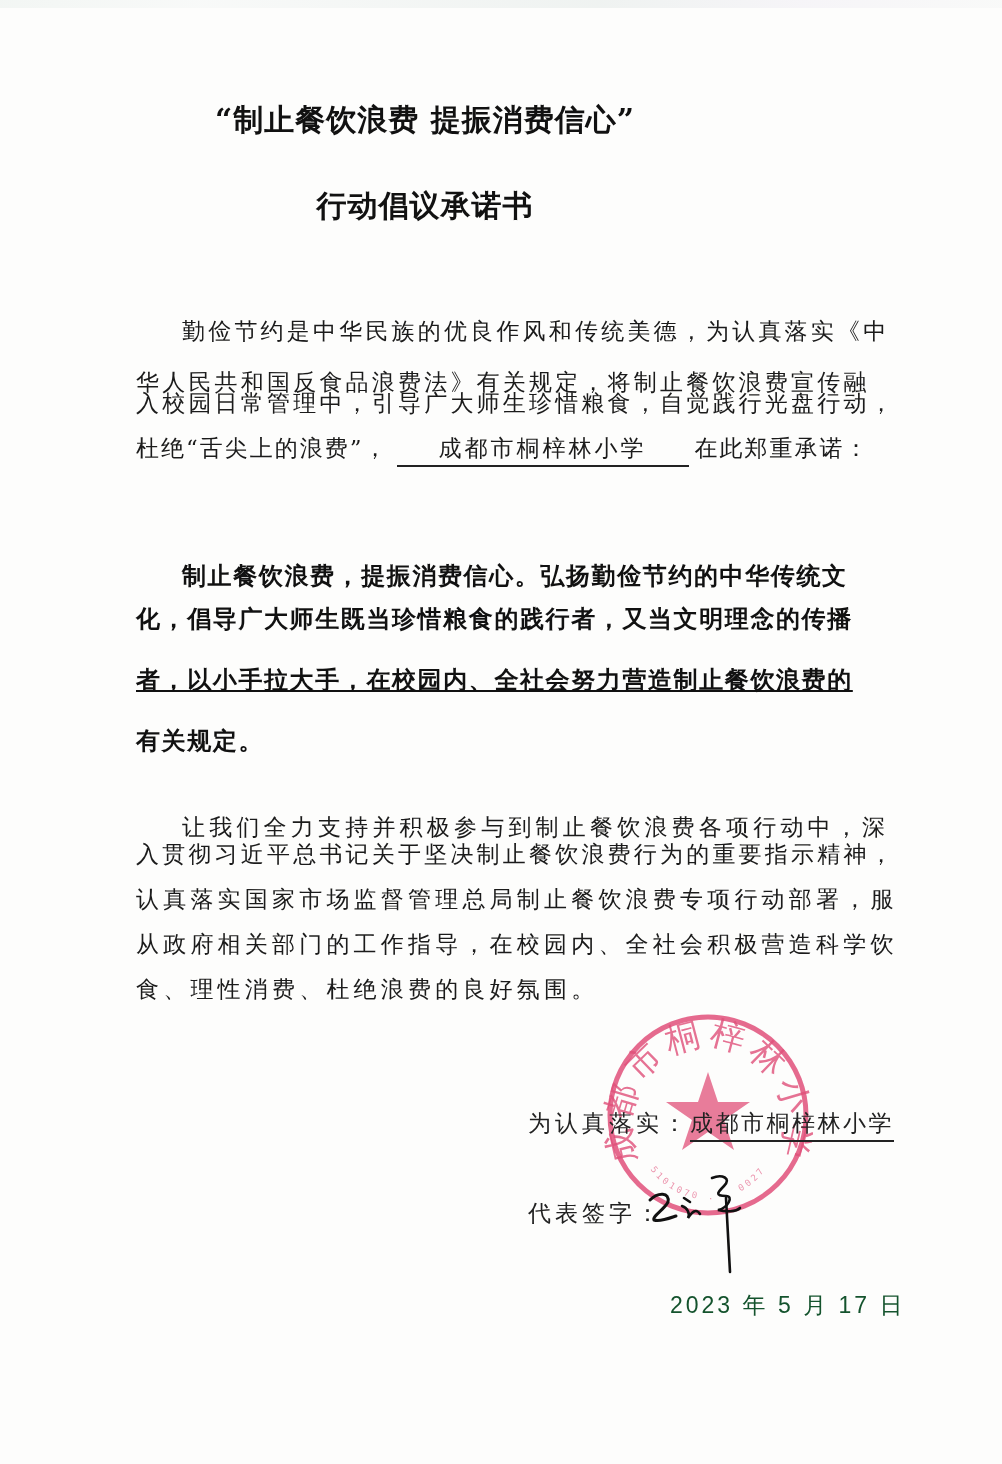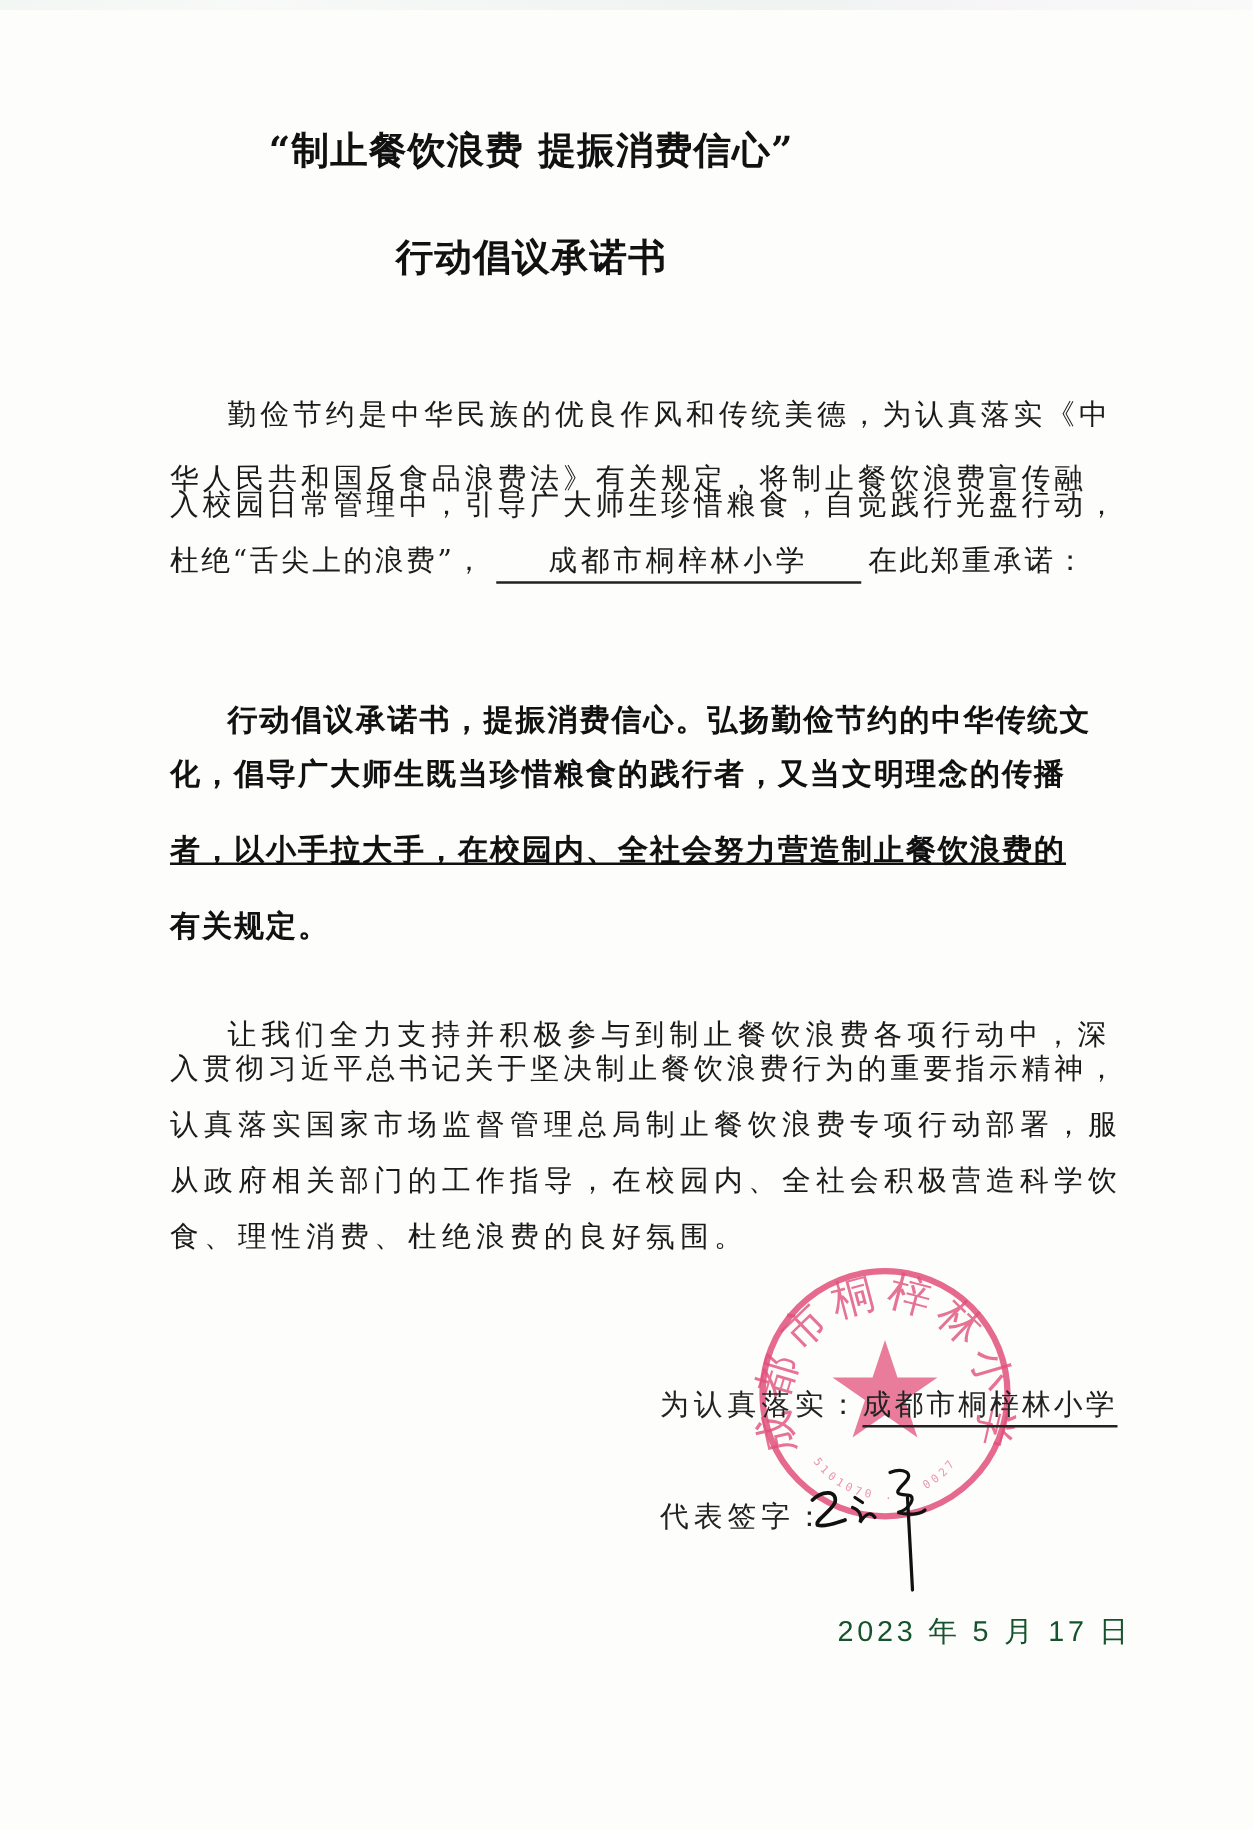--- a/index.html
+++ b/index.html
@@ -73,21 +73,21 @@
 <div class="para p1" style="top:298px;">
   <div class="line indent" style="top:0px;">勤俭节约是中华民族的优良作风和传统美德，为认真落实《中</div>
   <div class="line" style="top:45px;margin-top:24px;">华人民共和国反食品浪费法》有关规定，将制止餐饮浪费宣传融</div>
   <div class="line" style="top:90px;">入校园日常管理中，引导广大师生珍惜粮食，自觉践行光盘行动，</div>
   <div class="line" style="top:135px; letter-spacing:2px;">
     <span>杜绝“舌尖上的浪费”，</span><span class="underline-name">成都市桐梓林小学</span><span>在此郑重承诺：</span>
   </div>
 </div>
 
 <div class="para bold" style="top:542px;">
-  <div class="line indent" style="top:0px;">行动倡议承诺书，提振消费信心。弘扬勤俭节约的中华传统文</div>
+  <div class="line indent" style="top:0px;">制止餐饮浪费，提振消费信心。弘扬勤俭节约的中华传统文</div>
   <div class="line" style="top:61px;">化，倡导广大师生既当珍惜粮食的践行者，又当文明理念的传播</div>
   <div class="line" style="top:122px;text-decoration:underline;">者，以小手拉大手，在校园内、全社会努力营造制止餐饮浪费的</div>
   <div class="line" style="top:183px;">有关规定。</div>
 </div>
 
 <div class="para p3" style="top:794px;">
   <div class="line indent" style="top:0px;">让我们全力支持并积极参与到制止餐饮浪费各项行动中，深</div>
   <div class="line" style="top:45px; letter-spacing:3.2px;">入贯彻习近平总书记关于坚决制止餐饮浪费行为的重要指示精神，</div>
   <div class="line" style="top:90px;">认真落实国家市场监督管理总局制止餐饮浪费专项行动部署，服</div>
   <div class="line" style="top:135px;">从政府相关部门的工作指导，在校园内、全社会积极营造科学饮</div>

